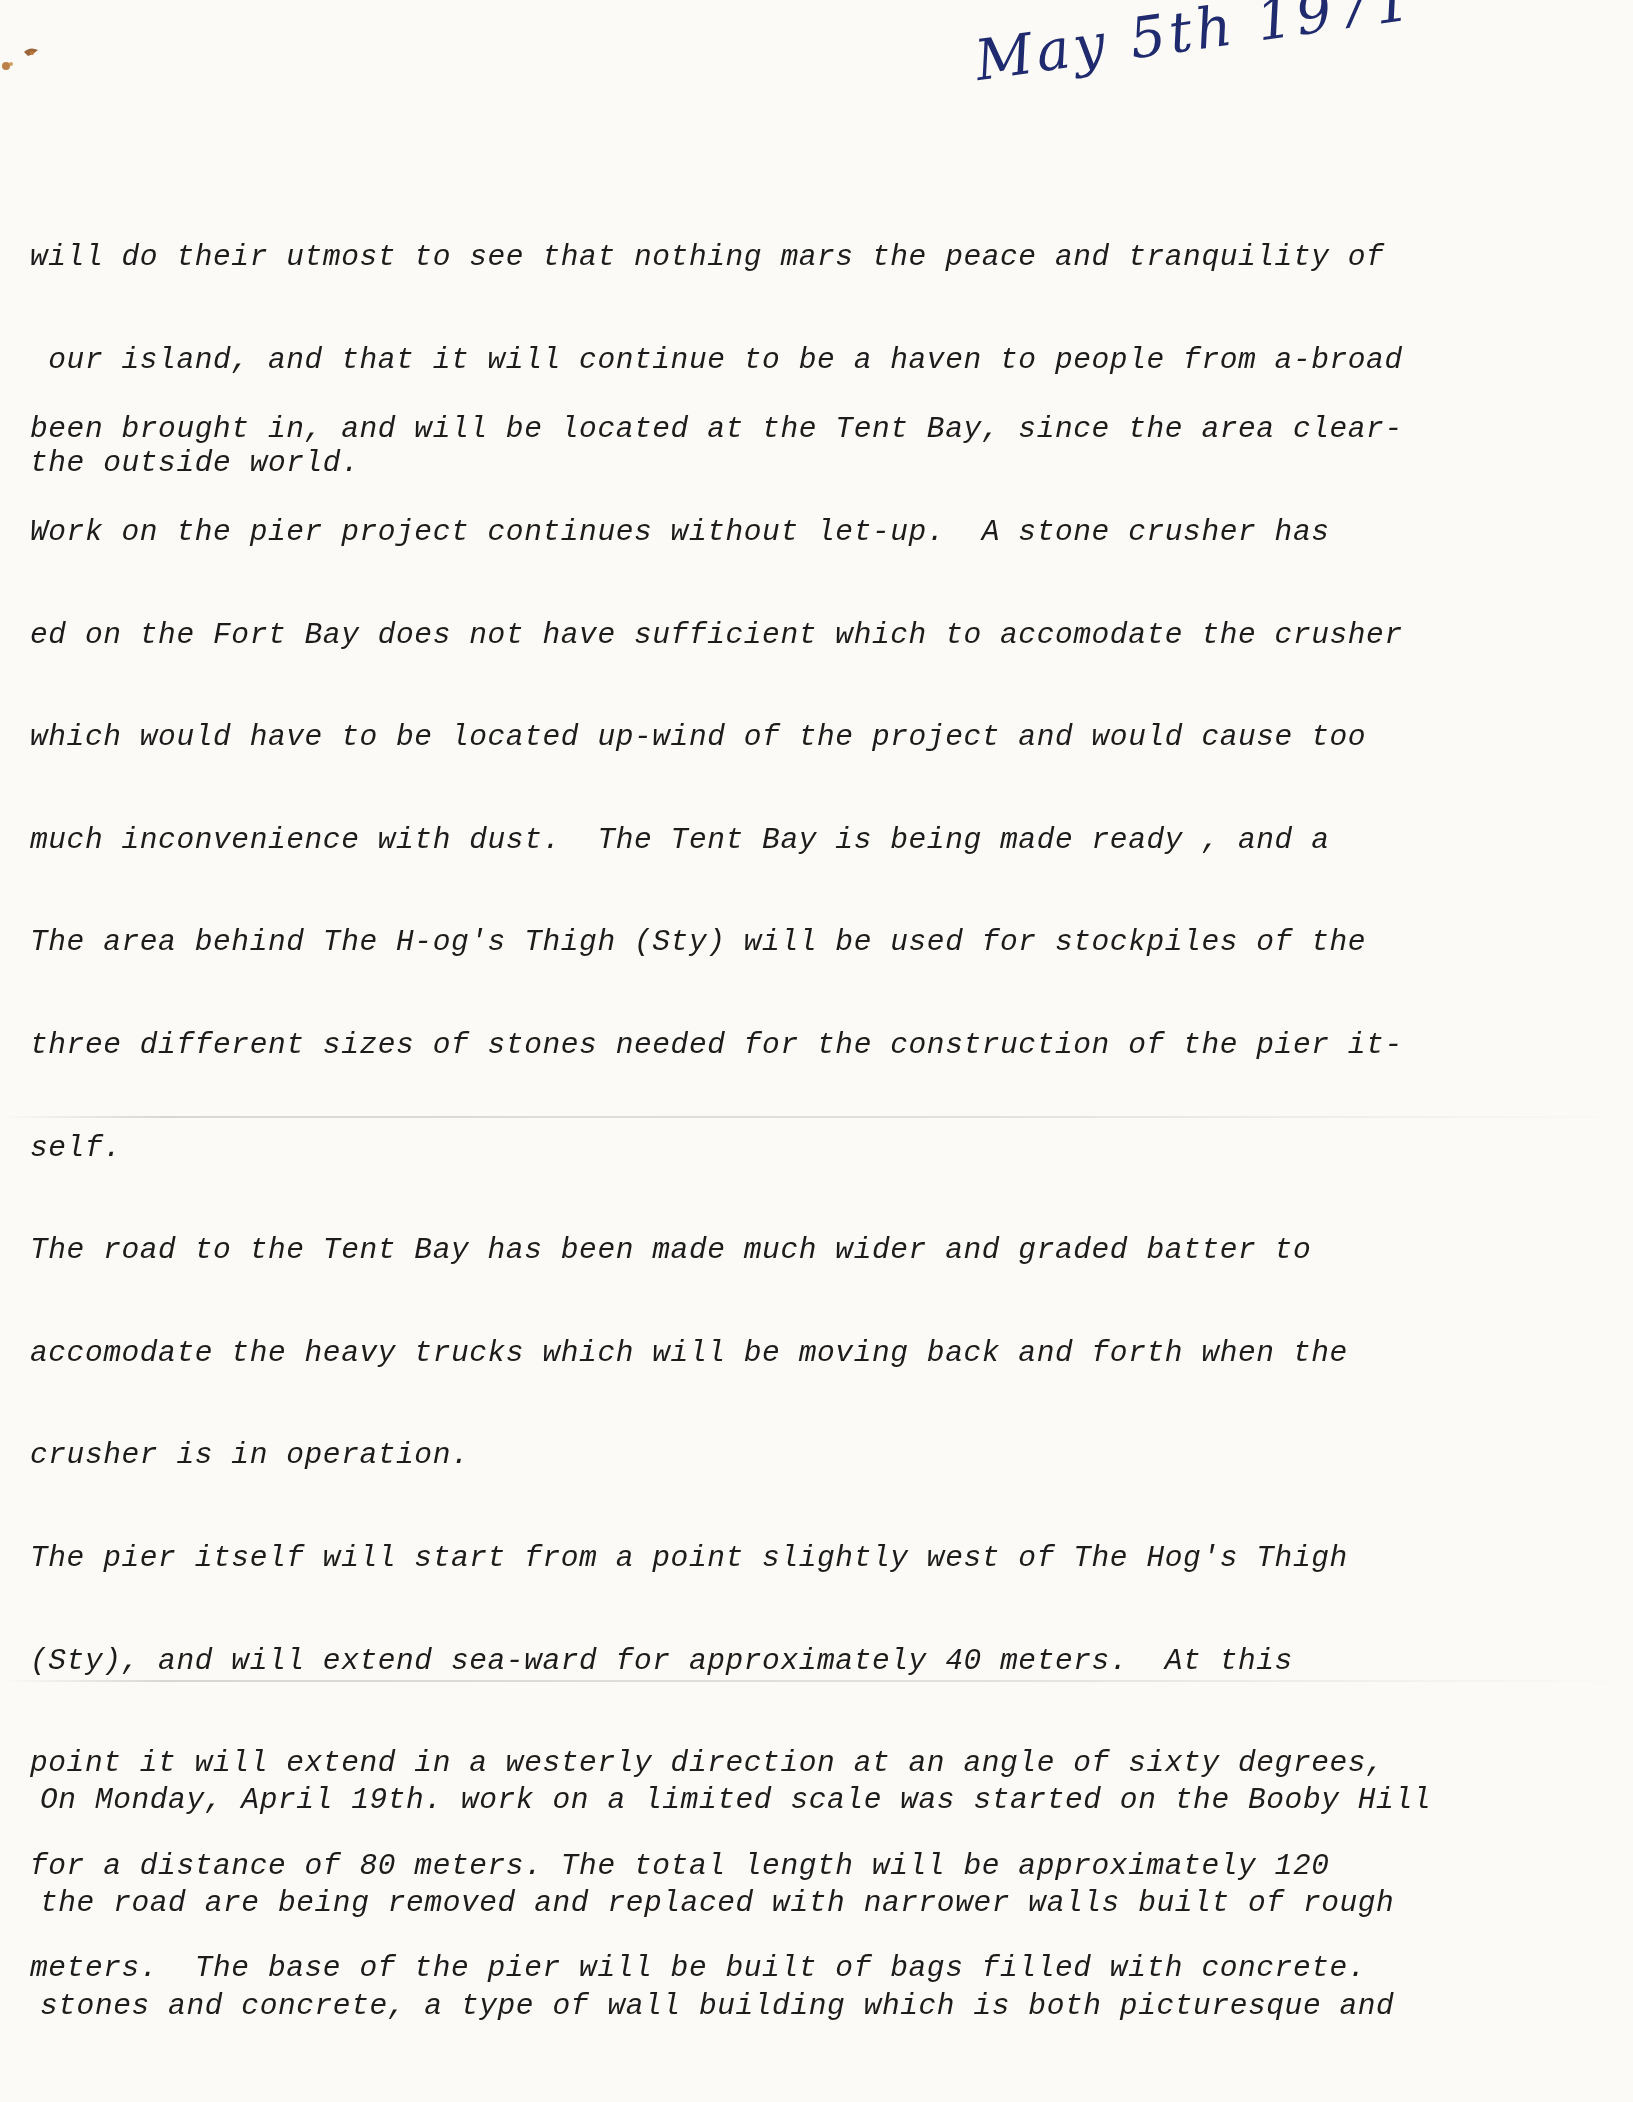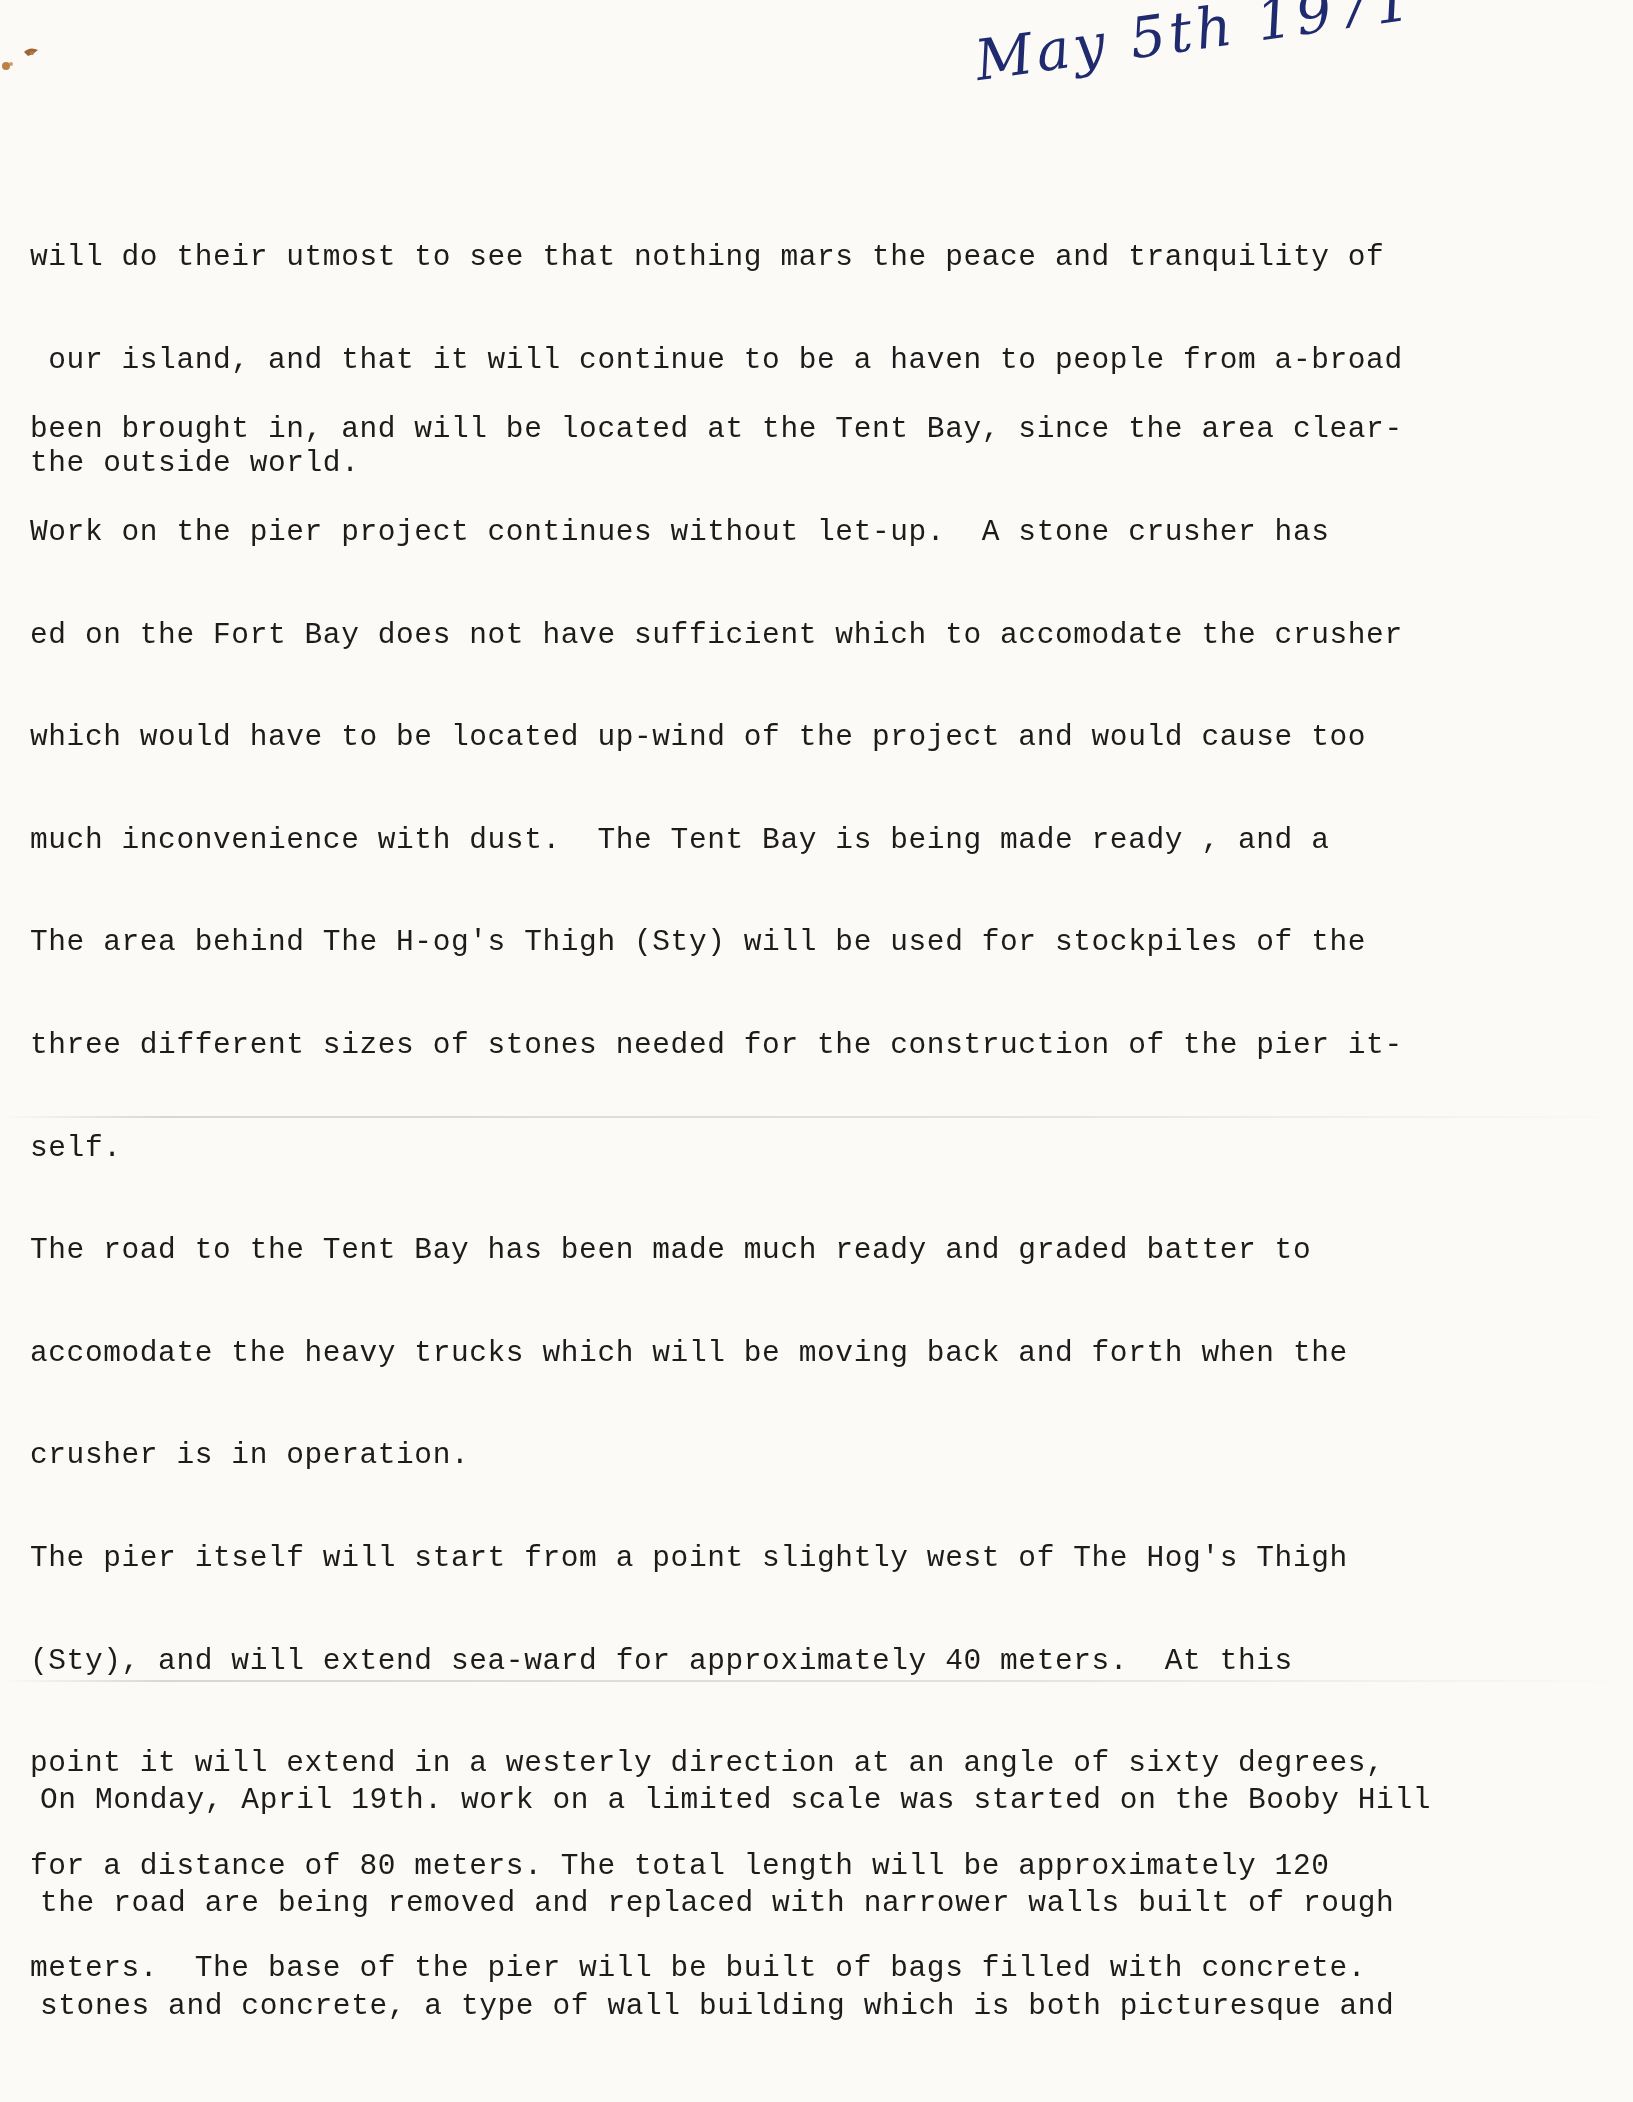--- a/index.html
+++ b/index.html
@@ -48,20 +48,21 @@
       width: 1633px;
       height: 2px;
       background: linear-gradient(90deg, rgba(150,150,150,0.0), rgba(150,150,150,0.35) 10%, rgba(150,150,150,0.25) 60%, rgba(150,150,150,0.0));
     }
     .text-block {
       position: absolute;
       font-size: 29.5px;
       line-height: 34.2px;
       white-space: pre;
       letter-spacing: 0.6px;
+      font-style: italic;
     }
     .line {
       display: block;
       height: 34.2px;
     }
     .p1 { left: 30px; top: 172px; }
     .p2 { left: 30px; top: 344px; }
     .p3 { left: 40px; top: 1715px; }
   </style>
 </head>
@@ -89,21 +90,21 @@
 
   <div class="text-block p2">
     <span class="line">been brought in, and will be located at the Tent Bay, since the area clear-</span>
     <span class="line">Work on the pier project continues without let-up.  A stone crusher has</span>
     <span class="line">ed on the Fort Bay does not have sufficient which to accomodate the crusher</span>
     <span class="line">which would have to be located up-wind of the project and would cause too</span>
     <span class="line">much inconvenience with dust.  The Tent Bay is being made ready , and a</span>
     <span class="line">The area behind The H-og's Thigh (Sty) will be used for stockpiles of the</span>
     <span class="line">three different sizes of stones needed for the construction of the pier it-</span>
     <span class="line">self.</span>
-    <span class="line">The road to the Tent Bay has been made much ready and graded batter to</span>
+    <span class="line">The road to the Tent Bay has been made much wider and graded batter to</span>
     <span class="line">accomodate the heavy trucks which will be moving back and forth when the</span>
     <span class="line">crusher is in operation.</span>
     <span class="line">The pier itself will start from a point slightly west of The Hog's Thigh</span>
     <span class="line">(Sty), and will extend sea-ward for approximately 40 meters.  At this</span>
     <span class="line">point it will extend in a westerly direction at an angle of sixty degrees,</span>
     <span class="line">for a distance of 80 meters. The total length will be approximately 120</span>
     <span class="line">meters.  The base of the pier will be built of bags filled with concrete.</span>
     
     
     

